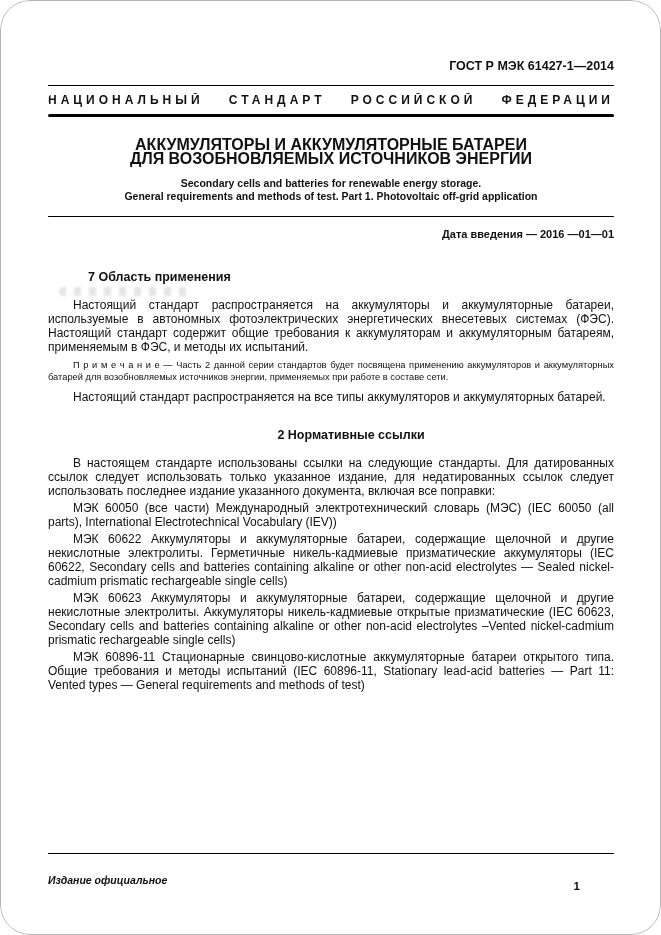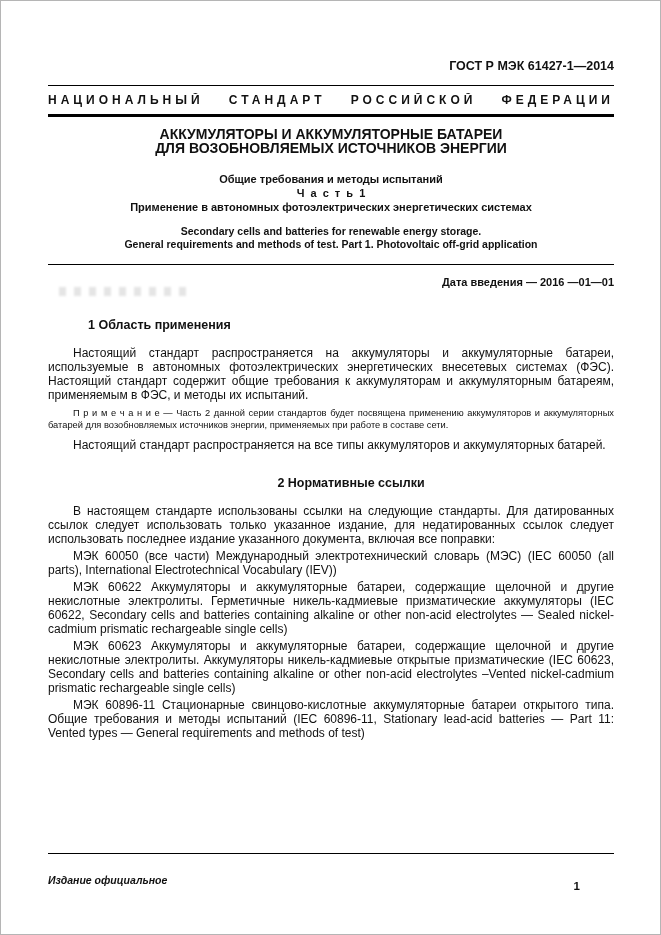--- a/index.html
+++ b/index.html
@@ -1,15 +1,15 @@
 <!DOCTYPE html>
 <html><head>
 <meta charset="utf-8">
 <style>
-  * { box-sizing: border-box; margin: 0; padding: 0; }
+  * { box-sizing: border-box; margin: 0; padding: 0; border-radius: 30px; }
   html, body { background: #ffffff; }
   body {
     font-family: "Liberation Sans", sans-serif;
     color: #111;
     -webkit-font-smoothing: antialiased;
   }
   .page {
     position: relative;
     width: 661px;
     height: 935px;
@@ -33,24 +33,24 @@
     font-weight: bold;
     font-size: 12px;
     letter-spacing: 4px;
     text-align: justify;
     text-align-last: justify;
     white-space: nowrap;
     overflow: hidden;
   }
   .header-rule-bottom { margin-top: 7px; }
   .title-ru {
-    margin-top: 10px;
+    margin-top: 21px;
     text-align: center;
     font-weight: bold;
-    font-size: 14px;
+    font-size: 16px;
     line-height: 14px;
   }
   .subtitle-block {
     margin-top: 17px;
     text-align: center;
     font-weight: bold;
     font-size: 11px;
     line-height: 14px;
   }
   .part-label { word-spacing: 3px; }
@@ -135,38 +135,33 @@
 
   <div class="standard-type">НАЦИОНАЛЬНЫЙ СТАНДАРТ РОССИЙСКОЙ ФЕДЕРАЦИИ</div>
 
   <div class="rule thick header-rule-bottom"></div>
 
   <div class="title-ru">
     <div>АККУМУЛЯТОРЫ И АККУМУЛЯТОРНЫЕ БАТАРЕИ</div>
     <div>ДЛЯ ВОЗОБНОВЛЯЕМЫХ ИСТОЧНИКОВ ЭНЕРГИИ</div>
   </div>
 
-  <div class="subtitle-block">
-    <div>Общие требования и методы испытаний</div>
-    <div class="part-label">Ч а с т ь 1</div>
-    <div>Применение в автономных фотоэлектрических энергетических системах</div>
-  </div>
 
   <div class="title-en">
     <div>Secondary cells and batteries for renewable energy storage.</div>
     <div>General requirements and methods of test. Part 1. Photovoltaic off-grid application</div>
   </div>
 
   <div class="rule thin title-rule"></div>
 
   <div class="effective-date">Дата введения — 2016 —01—01</div>
 
   <div class="scan-artifact"></div>
 
-  <div class="section-title">1 Область применения</div>
+  <div class="section-title">7 Область применения</div>
 
   <p class="para">Настоящий стандарт распространяется на аккумуляторы и аккумуляторные батареи, используемые в автономных фотоэлектрических энергетических внесетевых системах (ФЭС). Настоящий стандарт содержит общие требования к аккумуляторам и аккумуляторным батареям, применяемым в ФЭС, и методы их испытаний.</p>
   <p class="note">П р и м е ч а н и е — Часть 2 данной серии стандартов будет посвящена применению аккумуляторов и аккумуляторных батарей для возобновляемых источников энергии, применяемых при работе в составе сети.</p>
   <p class="para">Настоящий стандарт распространяется на все типы аккумуляторов и аккумуляторных батарей.</p>
 
   <div class="section-title second">2 Нормативные ссылки</div>
 
   <p class="para">В настоящем стандарте использованы ссылки на следующие стандарты. Для датированных ссылок следует использовать только указанное издание, для недатированных ссылок следует использовать последнее издание указанного документа, включая все поправки:</p>
   <p class="para ref">МЭК 60050 (все части) Международный электротехнический словарь (МЭС) (IEC 60050 (all parts), International Electrotechnical Vocabulary (IEV))</p>
   <p class="para ref">МЭК 60622 Аккумуляторы и аккумуляторные батареи, содержащие щелочной и другие некислотные электролиты. Герметичные никель-кадмиевые призматические аккумуляторы (IEC 60622, Secondary cells and batteries containing alkaline or other non-acid electrolytes — Sealed nickel-cadmium prismatic rechargeable single cells)</p>

